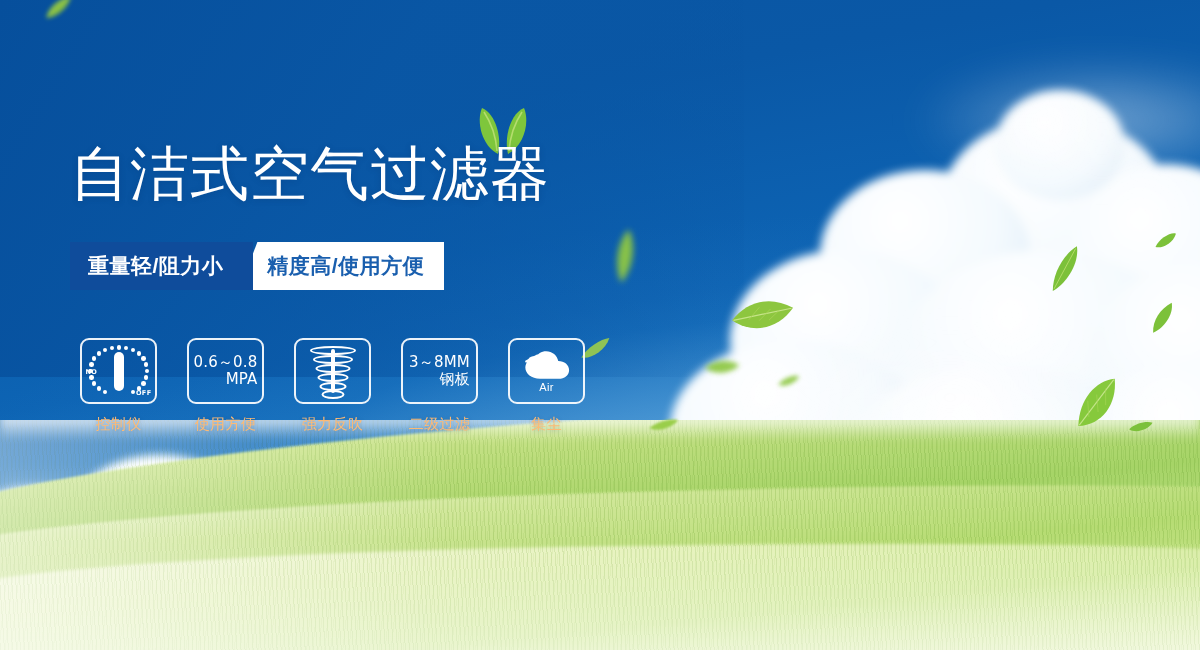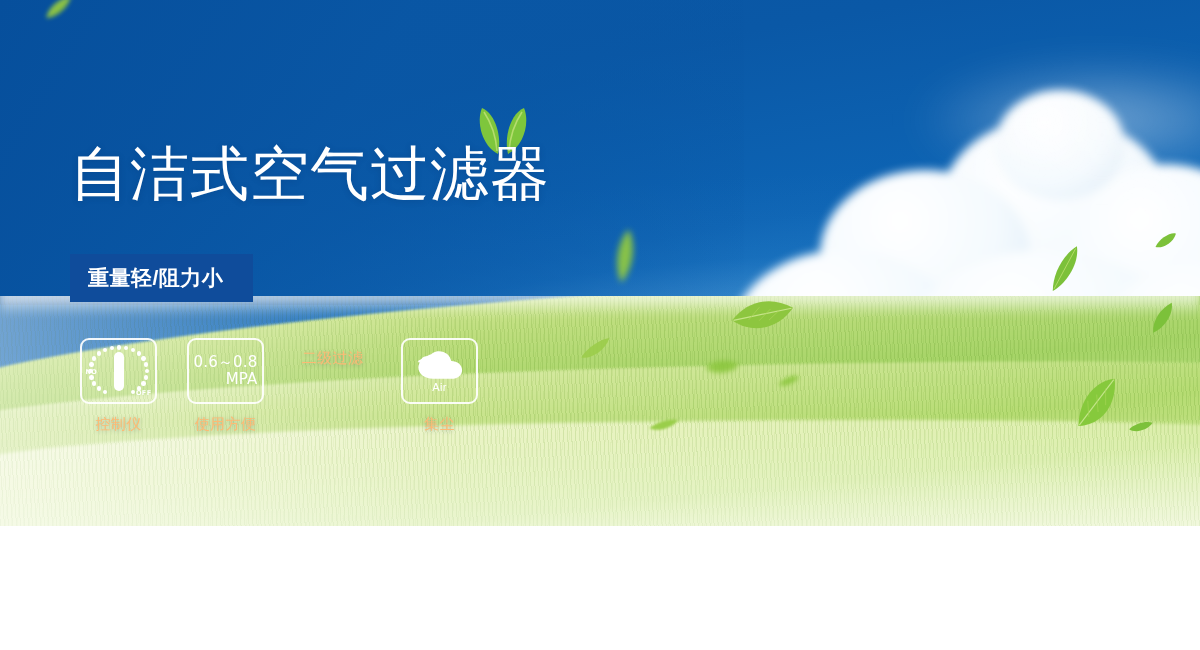--- a/index.html
+++ b/index.html
@@ -1,19 +1,19 @@
 <!DOCTYPE html>
 <html><head>
 <meta charset="utf-8">
 <style>
   html,body{margin:0;padding:0;background:#fff;}
   body{font-family:"Liberation Sans","DejaVu Sans",sans-serif;}
 
   .banner{
-    position:relative;width:1200px;height:526px;overflow:hidden;
+    position:relative;width:1200px;height:650px;overflow:hidden;
     background:#0a5aa8;
   }
 
   
   .sky{
     position:absolute;inset:0;
     background:
       radial-gradient(130% 85% at 78% 92%, rgba(205,230,248,.95) 0%, rgba(160,205,238,.55) 26%, rgba(70,140,205,.12) 52%, rgba(10,90,168,0) 70%),
       linear-gradient(170deg,#0a55a3 0%, #0a58a6 22%, #0d64b4 48%, #1f82cd 70%, #5aa9de 86%, #9fcbe9 100%);
   }
@@ -100,21 +100,21 @@
   .title{
     position:absolute;left:70px;top:143px;
     font-size:59px;line-height:1.06;font-weight:300;
     color:#ffffff;letter-spacing:1px;white-space:nowrap;
     font-family:"DejaVu Sans","Liberation Sans",sans-serif;
     text-shadow:0 1px 6px rgba(0,40,90,.22);
   }
   .sprout{position:absolute;left:468px;top:104px;width:70px;height:52px;}
 
   
-  .badges{position:absolute;left:70px;top:254px;height:48px;display:flex;align-items:stretch;text-align:center;}
+  .badges{position:absolute;left:70px;top:242px;height:48px;display:flex;align-items:stretch;text-align:center;}
   .badge-a{
     position:relative;z-index:2;background:#0f4c9b;color:#ffffff;
     display:flex;align-items:center;padding:0 30px 0 18px;
     font-size:21px;font-weight:700;letter-spacing:.5px;white-space:nowrap;
     clip-path:polygon(0 0,100% 0,100% 100%,0 100%);
   }
   .badge-b{
     position:relative;margin-left:-14px;background:#ffffff;color:#1a5fae;
     display:flex;align-items:center;padding:0 20px 0 28px;
     font-size:21px;font-weight:700;letter-spacing:.5px;white-space:nowrap;
@@ -302,20 +302,21 @@
       <path d="M16 8 C24 20,28 34,29 47" stroke="#b5dd6e" stroke-width="1.6" fill="none"></path>
       <path d="M40 50 C56 42,62 18,56 4 C42 10,36 34,40 50 Z" fill="#7ec63c"></path>
       <path d="M54 8 C46 20,42 34,41 47" stroke="#b5dd6e" stroke-width="1.6" fill="none"></path>
     </svg>
   </div>
 
   <div class="title">自洁式空气过滤器</div>
 
   <div class="badges">
     <div class="badge-a">重量轻/阻力小</div>
+    <div class="badge-b">精度高/使用方便</div>
   </div>
 
   <div class="features">
 
     <div class="feature">
       <div class="fbox">
         <div class="dial">
           <span class="dot" style="left:30px;top:2px;"></span>
           <span class="dot" style="left:37px;top:2.6px;"></span>
           <span class="dot" style="left:44px;top:4.6px;"></span>
@@ -348,22 +349,42 @@
     <div class="feature">
       <div class="fbox">
         <div class="txt">
           <span>0.6～0.8</span>
           <small>MPA</small>
         </div>
       </div>
       <div class="flabel">使用方便</div>
     </div>
 
-
     <div class="feature">
+      <div class="fbox">
+        <div class="rings">
+          <span class="bar"></span>
+          <i style="top:1px;width:42px;"></i>
+          <i style="top:10px;width:36px;"></i>
+          <i style="top:19px;width:31px;"></i>
+          <i style="top:28px;width:27px;"></i>
+          <i style="top:37px;width:23px;"></i>
+          <i style="top:45px;width:19px;"></i>
+        </div>
+      </div>
+      <div class="flabel">强力反吹</div>
+    </div>
+
+    <div class="feature">
+      <div class="fbox">
+        <div class="txt">
+          <span>3～8MM</span>
+          <small>钢板</small>
+        </div>
+      </div>
       <div class="flabel">二级过滤</div>
     </div>
 
     <div class="feature">
       <div class="fbox">
         <div class="aircloud">
           <svg viewBox="0 0 60 34" width="52" height="30" aria-hidden="true">
             <path d="M22 33 C12 33,5 27,5 20 C5 13.5,10.5 8.5,17 8.5 C19 4,23.5 1,29 1 C36 1,42 6,43 12.5 C50 12.5,55.5 17,55.5 23 C55.5 29,50 33,43.5 33 Z" fill="#ffffff"></path>
             <circle cx="14" cy="13" r="6.2" fill="#ffffff"></circle>
             <path d="M6 13 L19 6" stroke="#ffffff" stroke-width="2.4" stroke-linecap="round"></path>

